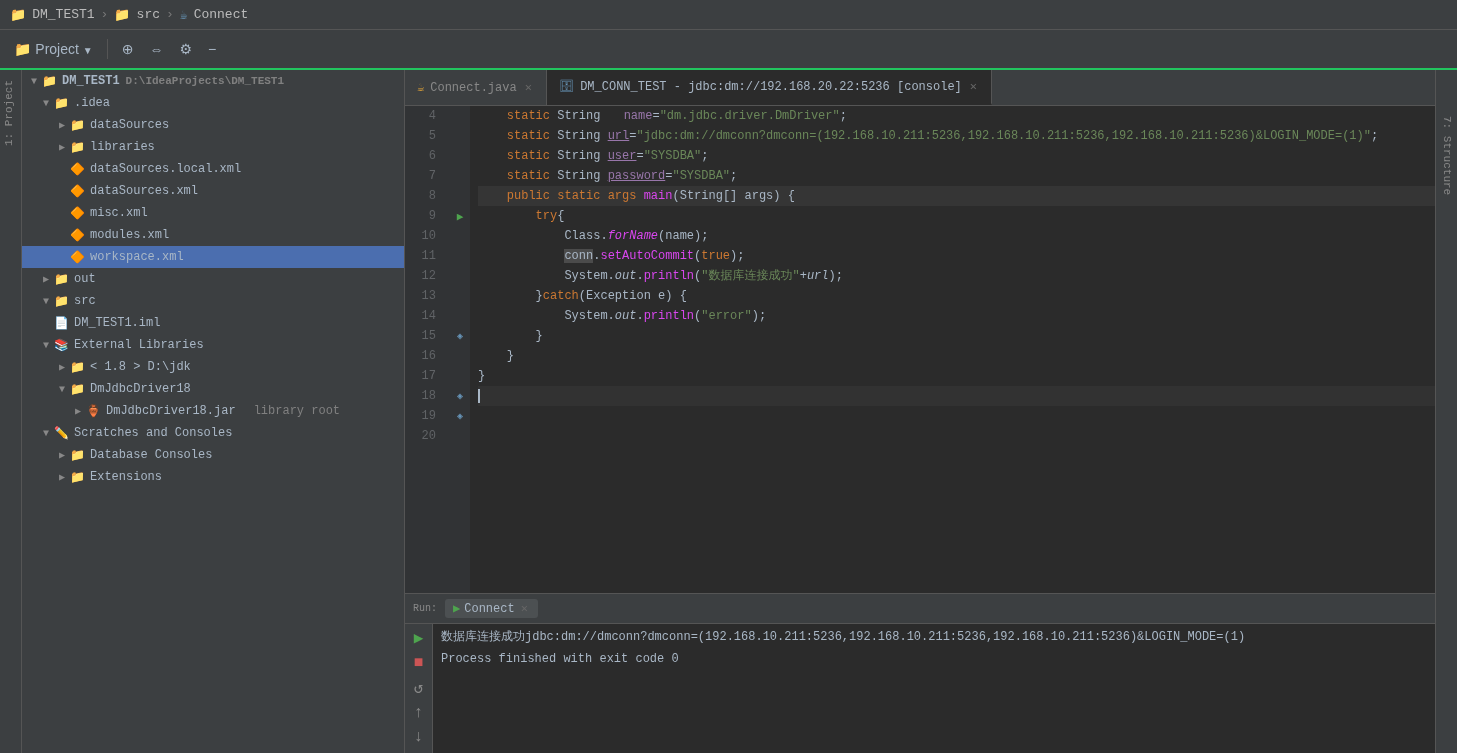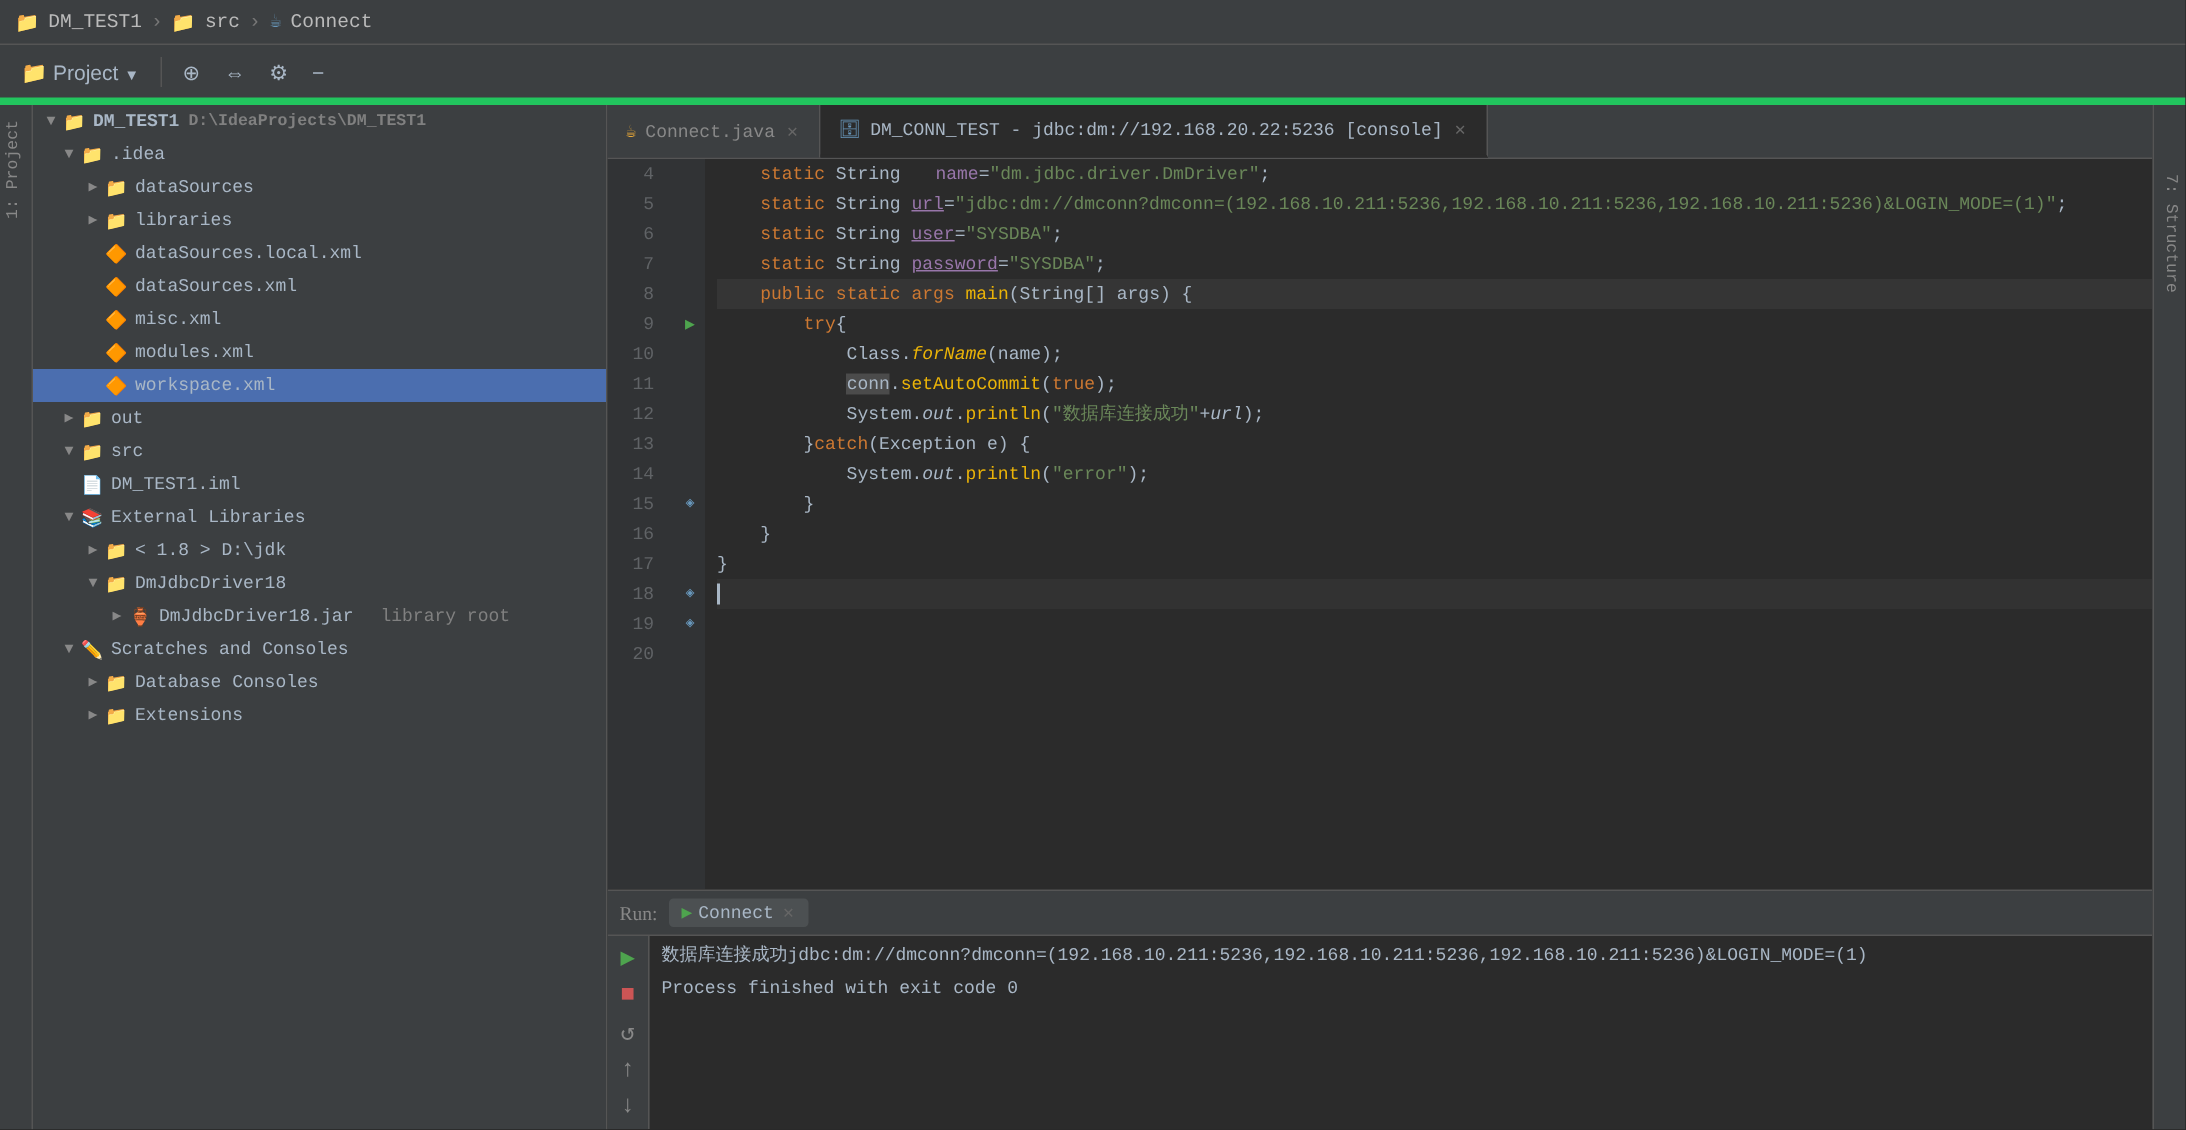--- a/index.html
+++ b/index.html
@@ -29,21 +29,21 @@
     .title-bar-sep { color: #777; }
 
     
     .toolbar {
       background: #3c3f41;
       height: 40px;
       display: flex;
       align-items: center;
       padding: 0 8px;
       gap: 4px;
-      border-bottom: 5px solid #22c55e;
+      border-bottom: 2px solid #22c55e;
       flex-shrink: 0;
     }
     .toolbar-btn {
       color: #a9b7c6;
       background: none;
       border: none;
       cursor: pointer;
       padding: 4px 6px;
       border-radius: 3px;
       font-size: 14px;
@@ -227,21 +227,21 @@
       white-space: pre;
       font-size: 12px;
       font-family: 'Consolas', 'Courier New', monospace;
     }
     .code-line.highlighted { background: #353535; }
     .code-line.current-line { background: #323232; }
 
     
     .kw { color: #cc7832; } 
     .str { color: #6a8759; } 
-    .fn { color: #eab308; }
+    .fn { color: #d946ef; }
     .field { color: #9876aa; }
     .static-kw { color: #cc7832; }
 
     
     .run-panel {
       height: 160px;
       background: #2b2b2b;
       border-top: 1px solid #555;
       display: flex;
       flex-direction: column;
@@ -251,22 +251,21 @@
       background: #3c3f41;
       display: flex;
       align-items: center;
       height: 30px;
       border-bottom: 1px solid #555;
       padding: 0 8px;
       gap: 8px;
     }
     .run-label {
       color: #888;
-      font-size: 13px;
-      font-family: Liberation Serif, serif;
+      font-size: 10px;
     }
     .run-tab {
       display: flex;
       align-items: center;
       gap: 4px;
       padding: 2px 8px;
       background: #4c5052;
       border-radius: 3px;
       font-size: 12px;
       color: #a9b7c6;

